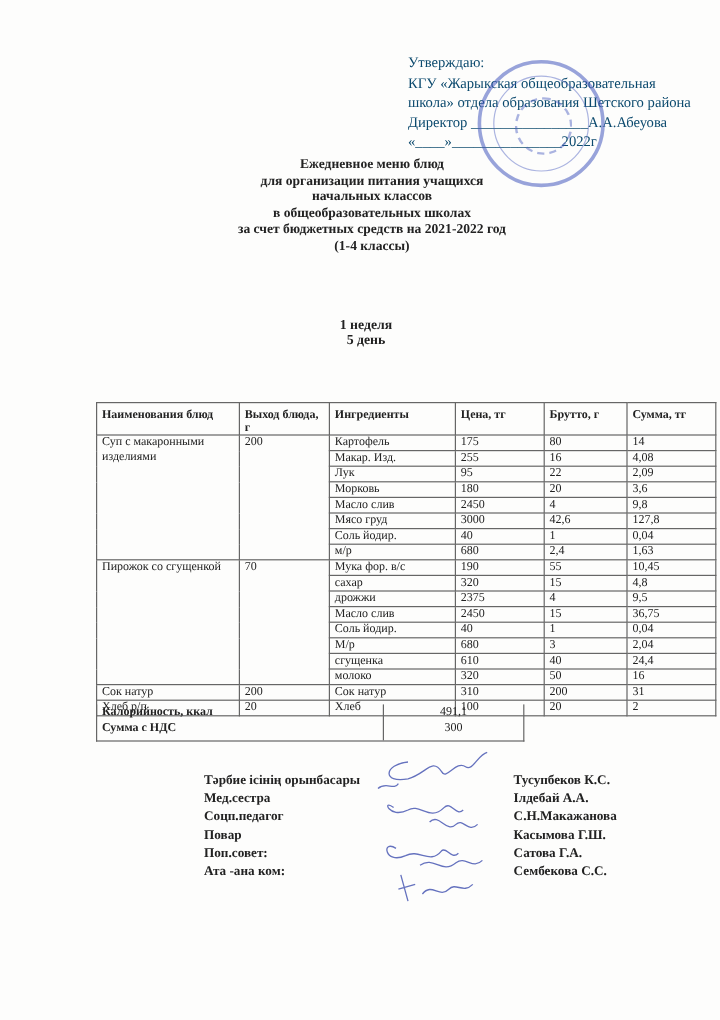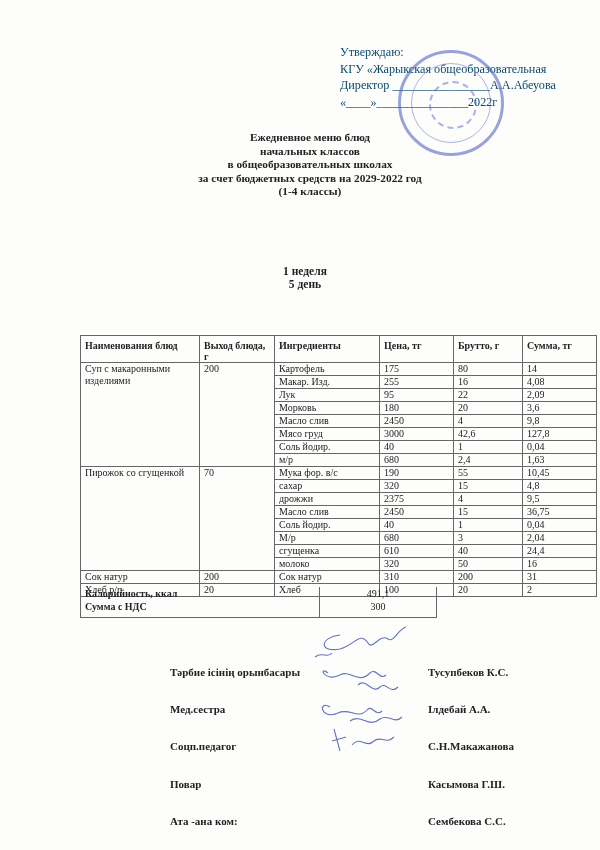--- a/index.html
+++ b/index.html
@@ -31,41 +31,43 @@
   table.menu th { font-weight:bold; height:22px; padding-top:4px; line-height:11px; }
   table.menu td { height:12px; line-height:12px; }
   .c-dish { width:110px; } .c-out { width:66px; } .c-ing { width:96px; }
   .c-price { width:65px; } .c-brutto { width:60px; } .c-sum { width:65px; }
 
   .totals { position:absolute; left:80px; top:587px; border:1px solid #666; border-top:none; width:355px; height:30px; font-size:10px; }
   .totals .lbl { position:absolute; left:4px; top:1px; font-weight:bold; line-height:12.5px; }
   .totals .vals { position:absolute; left:238px; top:0; width:117px; height:30px; border-left:1px solid #666; text-align:center; line-height:12.5px; padding-top:1px; box-sizing:border-box;font-family:Liberation Serif, serif; }
 
   .sign { left:170px; top:644px; width:380px; font-size:11px; font-weight:bold; }
-  .sign .row { position:relative; height:15.2px;margin-top:22px; }
+  .sign .row { position:relative; height:15.2px; }
   .sign .role { position:absolute; left:0; white-space:nowrap; }
   .sign .name { position:absolute; left:258px; white-space:nowrap; }
   .sig-scribble { position:absolute; left:310px; top:625px; width:110px; height:130px; }
 </style>
 </head>
 <body>
 
 <div class="abs approve">
   <div>Утверждаю:</div>
   <div>КГУ «Жарыкская общеобразовательная</div>
+  <div>школа» отдела образования Шетского района</div>
   <div>Директор ________________А.А.Абеуова</div>
   <div>«____»_______________2022г</div>
 </div>
 <div class="stamp"></div>
 
 <div class="abs title-block">
   <div>Ежедневное меню блюд</div>
+  <div>для организации питания учащихся</div>
   <div>начальных классов</div>
   <div>в общеобразовательных школах</div>
-  <div>за счет бюджетных средств на 2029-2022 год</div>
+  <div>за счет бюджетных средств на 2021-2022 год</div>
   <div>(1-4 классы)</div>
 </div>
 
 <div class="abs week">
   <div>1  неделя</div>
   <div>5  день</div>
 </div>
 
 <table class="menu">
   <thead>
@@ -220,20 +222,24 @@
     </div>
   <div class="row">
       <span class="role">Соцп.педагог</span>
       <span class="name">С.Н.Макажанова</span>
     </div>
   <div class="row">
       <span class="role">Повар</span>
       <span class="name">Касымова Г.Ш.</span>
     </div>
   <div class="row">
+      <span class="role">Поп.совет:</span>
+      <span class="name">Сатова Г.А.</span>
+    </div>
+  <div class="row">
       <span class="role">Ата -ана ком:</span>
       <span class="name">Сембекова С.С.</span>
     </div>
 </div>
 
 <svg class="sig-scribble" viewBox="0 0 110 130">
   <g fill="none" stroke="#3344aa" stroke-width="1.1" opacity="0.75">
     <path d="M30 10 C10 12 8 28 30 24 C45 20 50 6 58 18 C62 26 70 8 78 14 C84 18 88 4 96 2"></path>
     <path d="M5 32 C12 26 18 34 22 28"></path>
     <path d="M18 48 C8 40 14 58 30 50 C40 44 48 60 60 48 C66 42 70 56 76 50"></path>

